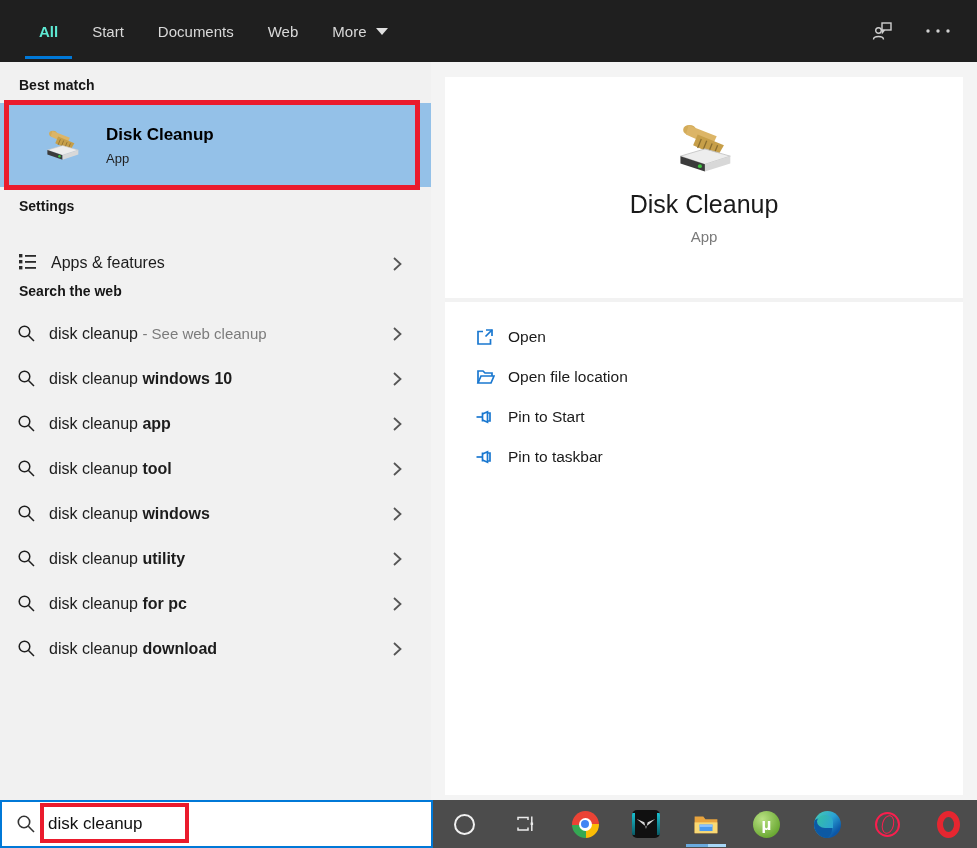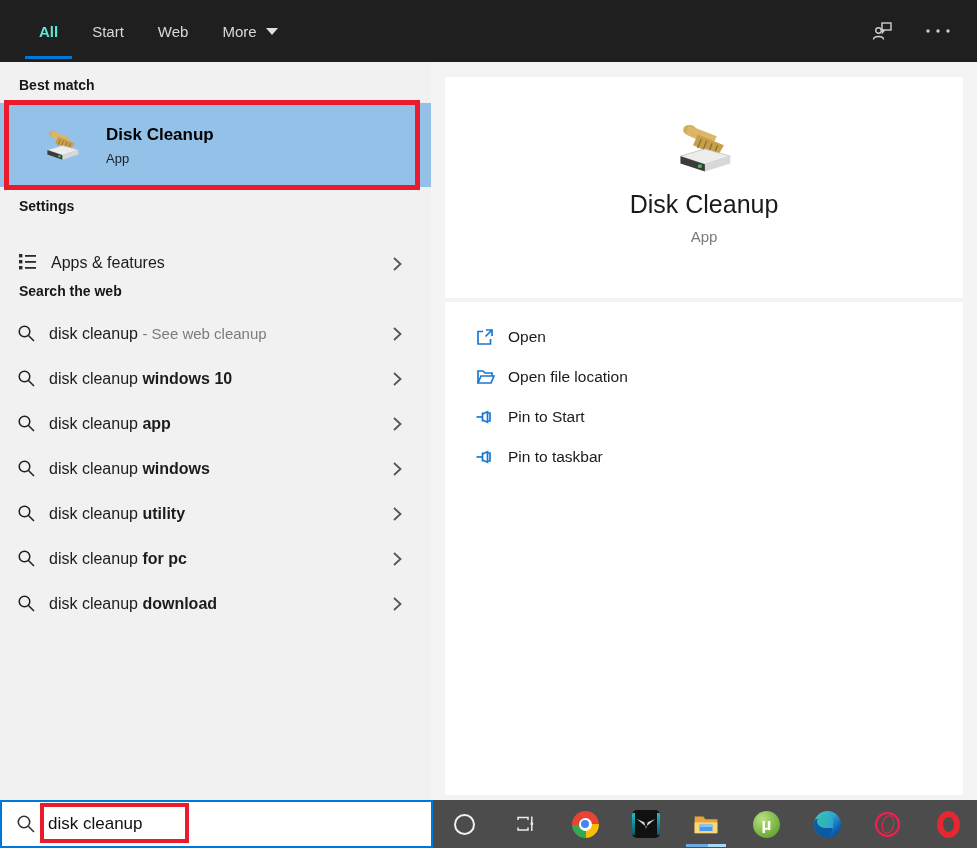--- a/index.html
+++ b/index.html
@@ -86,20 +86,23 @@
 
 <div class="topbar">
   <div class="tabs">
     <div class="tab active">
         <span>All</span>
       </div>
     <div class="tab">
         <span>Start</span>
       </div>
     <div class="tab">
+        <span>Documents</span>
+      </div>
+    <div class="tab">
         <span>Web</span>
       </div>
     <div class="tab">
         <span>More</span>
         <span class="more-arrow"></span>
       </div>
   </div>
   <div class="topbar-right">
     <svg class="tb-btn" width="24" height="24" viewBox="0 0 24 24" fill="none" stroke="#cfcfcf" stroke-width="1.4">
       <rect x="11" y="4" width="9" height="7"></rect>
@@ -177,20 +180,30 @@
       <svg class="chev" width="12" height="16" viewBox="0 0 12 16" fill="none" stroke="#555" stroke-width="1.8">
           <path d="M3 2 L9.5 8 L3 14"></path>
         </svg>
     </div>
     <div class="sug-row">
       <svg width="19" height="19" viewBox="0 0 19 19" fill="none" stroke="#1f1f1f" stroke-width="1.5">
           <circle cx="7.5" cy="7.5" r="5.3"></circle>
           <line x1="11.5" y1="11.5" x2="17" y2="17"></line>
         </svg>
       <span class="sug-text"><span>disk cleanup </span><span class="b">app</span></span>
+      <svg class="chev" width="12" height="16" viewBox="0 0 12 16" fill="none" stroke="#555" stroke-width="1.8">
+          <path d="M3 2 L9.5 8 L3 14"></path>
+        </svg>
+    </div>
+    <div class="sug-row">
+      <svg width="19" height="19" viewBox="0 0 19 19" fill="none" stroke="#1f1f1f" stroke-width="1.5">
+          <circle cx="7.5" cy="7.5" r="5.3"></circle>
+          <line x1="11.5" y1="11.5" x2="17" y2="17"></line>
+        </svg>
+      <span class="sug-text"><span>disk cleanup </span><span class="b">tool</span></span>
       <svg class="chev" width="12" height="16" viewBox="0 0 12 16" fill="none" stroke="#555" stroke-width="1.8">
           <path d="M3 2 L9.5 8 L3 14"></path>
         </svg>
     </div>
     <div class="sug-row">
       <svg width="19" height="19" viewBox="0 0 19 19" fill="none" stroke="#1f1f1f" stroke-width="1.5">
           <circle cx="7.5" cy="7.5" r="5.3"></circle>
           <line x1="11.5" y1="11.5" x2="17" y2="17"></line>
         </svg>
       <span class="sug-text"><span>disk cleanup </span><span class="b">windows</span></span>

